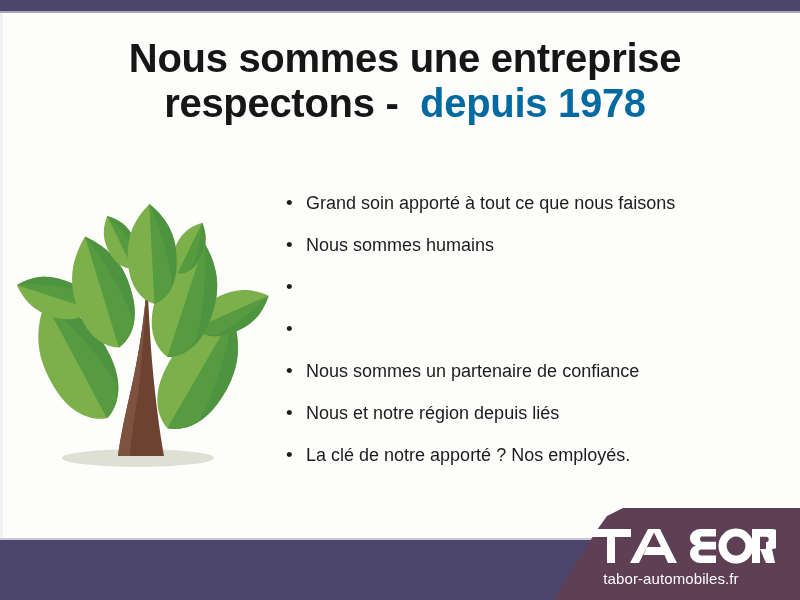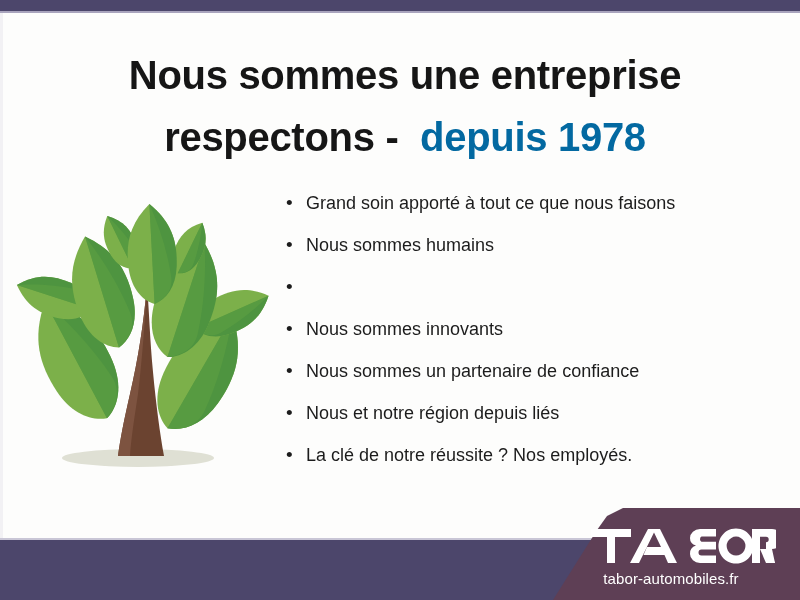--- a/index.html
+++ b/index.html
@@ -63,21 +63,20 @@
     width: 690px;
     text-align: center;
     line-height: 1.12;
   }
   .title-line {
     font-size: 40px;
     font-weight: bold;
     letter-spacing: -0.3px;
     color: #161616;
     white-space: nowrap;
-    margin-top: 17px;
   }
   .title-accent { color: #0369a1; }
 
   
   #bullet-list {
     position: absolute;
     left: 286px; top: 192px;
     width: 480px;
   }
   .bullet-row {
@@ -191,33 +190,32 @@
     </div>
     <div class="bullet-row">
       <span class="bullet-dot">•</span>
       <span class="bullet-text">Nous sommes humains</span>
     </div>
     <div class="bullet-row">
       <span class="bullet-dot">•</span>
     </div>
     <div class="bullet-row">
       <span class="bullet-dot">•</span>
-      <span class="bullet-text">Nous sommes innovants</span>
     </div>
     <div class="bullet-row">
       <span class="bullet-dot">•</span>
       <span class="bullet-text">Nous sommes un partenaire de confiance</span>
     </div>
     <div class="bullet-row">
       <span class="bullet-dot">•</span>
       <span class="bullet-text">Nous et notre région depuis liés</span>
     </div>
     <div class="bullet-row">
       <span class="bullet-dot">•</span>
-      <span class="bullet-text">La clé de notre réussite ? Nos employés.</span>
+      <span class="bullet-text">La clé de notre apporté ? Nos employés.</span>
     </div>
   </div>
 
   <div id="bottom-band-hairline"></div>
   <div id="bottom-band"></div>
   <div id="logo-panel"></div>
 
   <div id="logo-wordmark">
     <svg viewBox="0 0 186 36" width="186" height="36" xmlns="http://www.w3.org/2000/svg">
 

